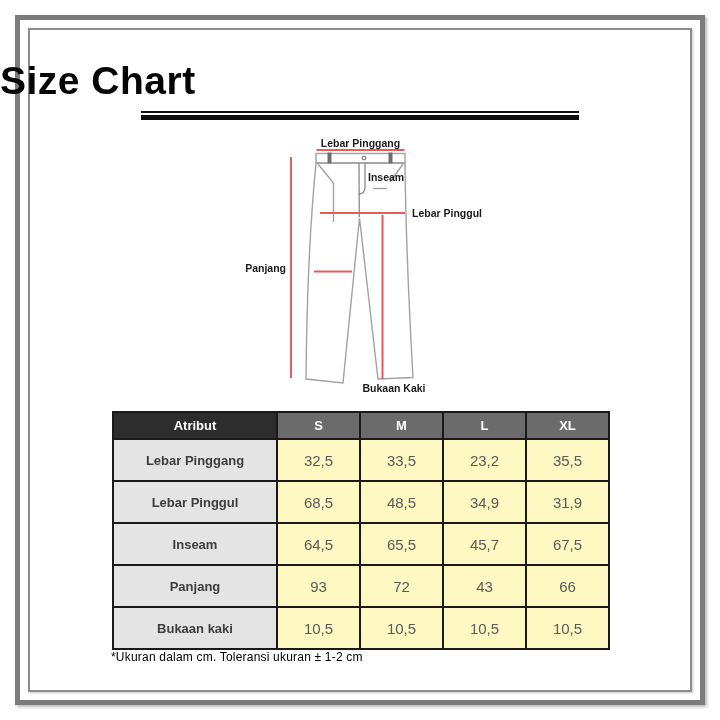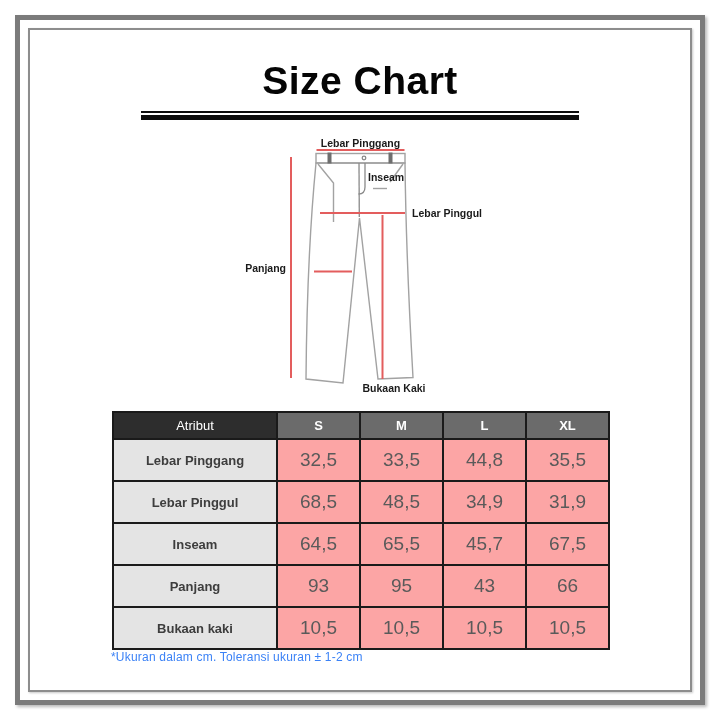--- a/index.html
+++ b/index.html
@@ -10,48 +10,48 @@
   .frame-outer{
     position:absolute;left:15px;top:15px;right:15px;bottom:15px;
     border:5px solid #7b7b7b;box-shadow:2px 2px 3px rgba(0,0,0,0.28);
   }
   .frame-inner{
     position:absolute;left:28px;top:28px;right:28px;bottom:28px;
     border:2px solid #8d8d8d;box-shadow:1px 1px 2px rgba(0,0,0,0.22);
   }
   .title{
     position:absolute;left:0;top:59px;width:720px;margin:0;
-    text-align:center;font-size:39px;font-weight:bold;color:#050505;
+    font-size:39px;font-weight:bold;color:#050505;
     letter-spacing:0.5px;
   }
   .title-rule{position:absolute;left:141px;top:111px;width:438px;}
   .rule-thin{height:2px;background:#0d0d0d;}
   .rule-thick{height:5px;background:#0d0d0d;margin-top:2px;}
   .diagram{position:absolute;left:240px;top:132px;width:248px;height:266px;}
   .diagram text{
     font-family:"Liberation Sans", sans-serif;
     font-weight:bold;font-size:10.5px;fill:#1a1a1a;
   }
   .size-table{
     position:absolute;left:112px;top:411px;width:496px;
     border-collapse:collapse;table-layout:fixed;
   }
   .size-table th,.size-table td{
     border:2px solid #1a1a1a;text-align:center;vertical-align:middle;
     padding:0;
   }
   .size-table thead tr{height:27px;}
   .size-table tbody tr{height:42px;}
-  .attr-head{background:#2d2d2d;color:#ffffff;font-size:13px;font-weight:normal;}
+  .attr-head{background:#2d2d2d;color:#ffffff;font-size:13px;font-weight:bold;}
   .size-head{background:#6b6b6b;color:#ffffff;font-size:13px;font-weight:bold;}
   .attr-cell{background:#e4e4e4;color:#3d3d3d;font-size:13px;font-weight:bold;}
-  .val-cell{background:#fca5a5;color:#5a5a5a;font-size:19px;font-weight:normal;}
+  .val-cell{background:#fef9c3;color:#5a5a5a;font-size:15px;font-weight:normal;}
   .footnote{
     position:absolute;left:111px;top:650px;
-    font-size:12px;color:#3b82f6;letter-spacing:0.2px;
+    font-size:12px;color:#000000;letter-spacing:0.2px;
   }
 </style>
 </head>
 <body>
 
 <div class="page">
 
   <div class="frame-outer"></div>
   <div class="frame-inner"></div>
 
@@ -109,41 +109,41 @@
         <th class="size-head">M</th>
         <th class="size-head">L</th>
         <th class="size-head">XL</th>
       </tr>
     </thead>
     <tbody>
       <tr>
         <td class="attr-cell">Lebar Pinggang</td>
         <td class="val-cell">32,5</td>
         <td class="val-cell">33,5</td>
-        <td class="val-cell">44,8</td>
+        <td class="val-cell">23,2</td>
         <td class="val-cell">35,5</td>
       </tr>
       <tr>
         <td class="attr-cell">Lebar Pinggul</td>
         <td class="val-cell">68,5</td>
         <td class="val-cell">48,5</td>
         <td class="val-cell">34,9</td>
         <td class="val-cell">31,9</td>
       </tr>
       <tr>
         <td class="attr-cell">Inseam</td>
         <td class="val-cell">64,5</td>
         <td class="val-cell">65,5</td>
         <td class="val-cell">45,7</td>
         <td class="val-cell">67,5</td>
       </tr>
       <tr>
         <td class="attr-cell">Panjang</td>
         <td class="val-cell">93</td>
-        <td class="val-cell">95</td>
+        <td class="val-cell">72</td>
         <td class="val-cell">43</td>
         <td class="val-cell">66</td>
       </tr>
       <tr>
         <td class="attr-cell">Bukaan kaki</td>
         <td class="val-cell">10,5</td>
         <td class="val-cell">10,5</td>
         <td class="val-cell">10,5</td>
         <td class="val-cell">10,5</td>
       </tr>

